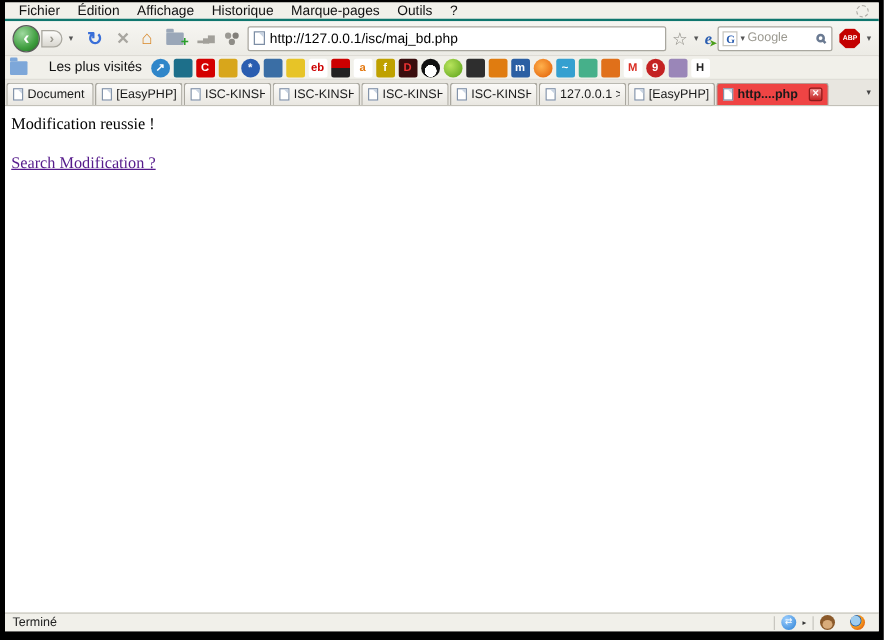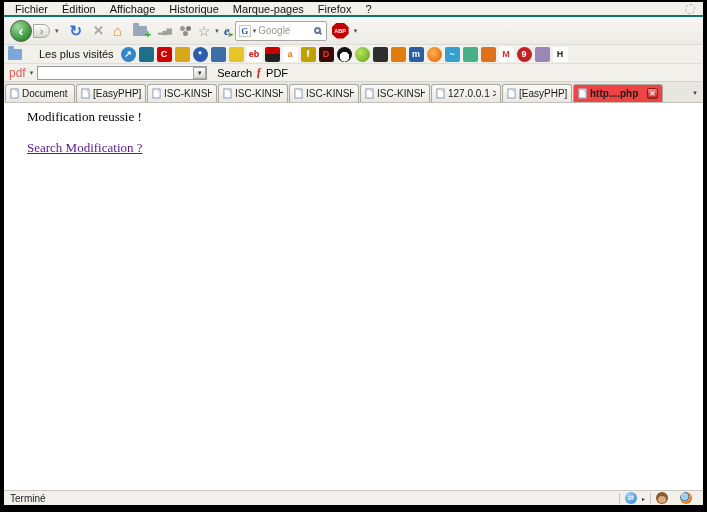--- a/index.html
+++ b/index.html
@@ -110,21 +110,21 @@
   .tab.active { background:#ef4444; font-weight:bold; width:90px; }
   .tab .page-icon { transform:scale(0.9); }
   .tab-label { flex:1; overflow:hidden; }
   .tab-close { width:11px; height:11px; flex:none; background:linear-gradient(#f08a8a,#c32222);
                border:1px solid #8a1a1a; border-radius:2px; color:#fff; font-size:7px;
                line-height:9px; text-align:center; font-weight:bold; }
   .tab-overflow { margin-left:auto; width:14px; height:14px; align-self:center; text-align:center;
                   font-size:7px; color:#444; line-height:14px; border:1px solid transparent; }
 
   
-  .content { flex:1; background:#fff; padding:6px 23px; font-family:"Liberation Serif","DejaVu Serif",serif;
+  .content { flex:1; background:#fff; padding:6px 5px; font-family:"Liberation Serif","DejaVu Serif",serif;
              font-size:13px; color:#000; }
   .page-link { display:inline-block; margin-top:15px; text-decoration:underline; cursor:pointer; }
 
   
   .statusbar { height:15px; flex:none; background:#f1f0ea; border-top:1px solid #c9c7c0;
                display:flex; align-items:center; padding:0 6px; font-size:10px; color:#222; }
   .status-right { margin-left:auto; display:flex; align-items:center; gap:5px; }
   .vsep { width:1px; height:11px; background:#c8c6c0; }
   .ietab-status { width:12px; height:12px; border-radius:50%;
                   background:radial-gradient(circle at 35% 30%, #9ed0ff, #2a7fd4);
@@ -140,36 +140,40 @@
 
 <div class="window">
 
 
   <div class="menubar">
     <span class="menu-item">Fichier</span>
     <span class="menu-item">Édition</span>
     <span class="menu-item">Affichage</span>
     <span class="menu-item">Historique</span>
     <span class="menu-item">Marque-pages</span>
-    <span class="menu-item">Firefox</span>
+    <span class="menu-item">Outils</span>
     <span class="menu-item">?</span>
     <span class="throbber"></span>
   </div>
 
   <div class="navbar">
     <span class="back-btn">‹</span>
     <span class="fwd-btn">›</span>
     <span class="dd-arrow">▾</span>
     <span class="reload-icon">↻</span>
     <span class="stop-icon">✕</span>
     <span class="home-icon">⌂</span>
     <span class="folder-icon"></span>
     <span class="bars-icon">▂▄▆</span>
     <span class="keys-icon"></span>
 
+    <span class="urlbar">
+      <span class="page-icon"></span>
+      <input class="url-input" value="http://127.0.0.1/isc/maj_bd.php" style="">
+    </span>
 
     <span class="star-icon">☆</span>
     <span class="dd-arrow">▾</span>
     <span class="ietab-icon"><span>e</span><i>➤</i></span>
 
     <span class="searchbox">
       <span class="g-icon">G</span>
       <span class="dd-arrow">▾</span>
       <input class="search-input" placeholder="Google" style="">
       <span class="magnifier"></span>
@@ -204,31 +208,20 @@
         <span class="bm-icon" style="background: rgb(53, 160, 208); color: rgb(255, 255, 255);">~</span>
         <span class="bm-icon" style="background: rgb(70, 176, 138); color: rgb(255, 255, 255);"></span>
         <span class="bm-icon" style="background: rgb(224, 112, 26); color: rgb(255, 255, 255);"></span>
         <span class="bm-icon" style="background: rgb(255, 255, 255); color: rgb(217, 48, 37);">M</span>
         <span class="bm-icon" style="background: rgb(196, 34, 34); color: rgb(255, 255, 255); border-radius: 50%;">9</span>
         <span class="bm-icon" style="background: rgb(154, 134, 184); color: rgb(255, 255, 255);"></span>
         <span class="bm-icon" style="background: rgb(255, 255, 255); color: rgb(34, 34, 34);">H</span>
       </span>
   </div>
 
-  <div class="pdfbar">
-    <span class="pdf-menu">pdf</span>
-    <span class="dd-arrow">▾</span>
-    <span class="pdf-combo">
-      <input value="" style="">
-      <span class="combo-btn">▼</span>
-    </span>
-    <span style="margin-left:6px;">Search</span>
-    <span class="pdf-file-icon">ƒ</span>
-    <span>PDF</span>
-  </div>
 
   <div class="tabstrip">
       <div class="tab">
         <span class="page-icon"></span>
         <span class="tab-label">Document san...</span>
       </div>
       <div class="tab">
         <span class="page-icon"></span>
         <span class="tab-label">[EasyPHP] - A...</span>
       </div>

